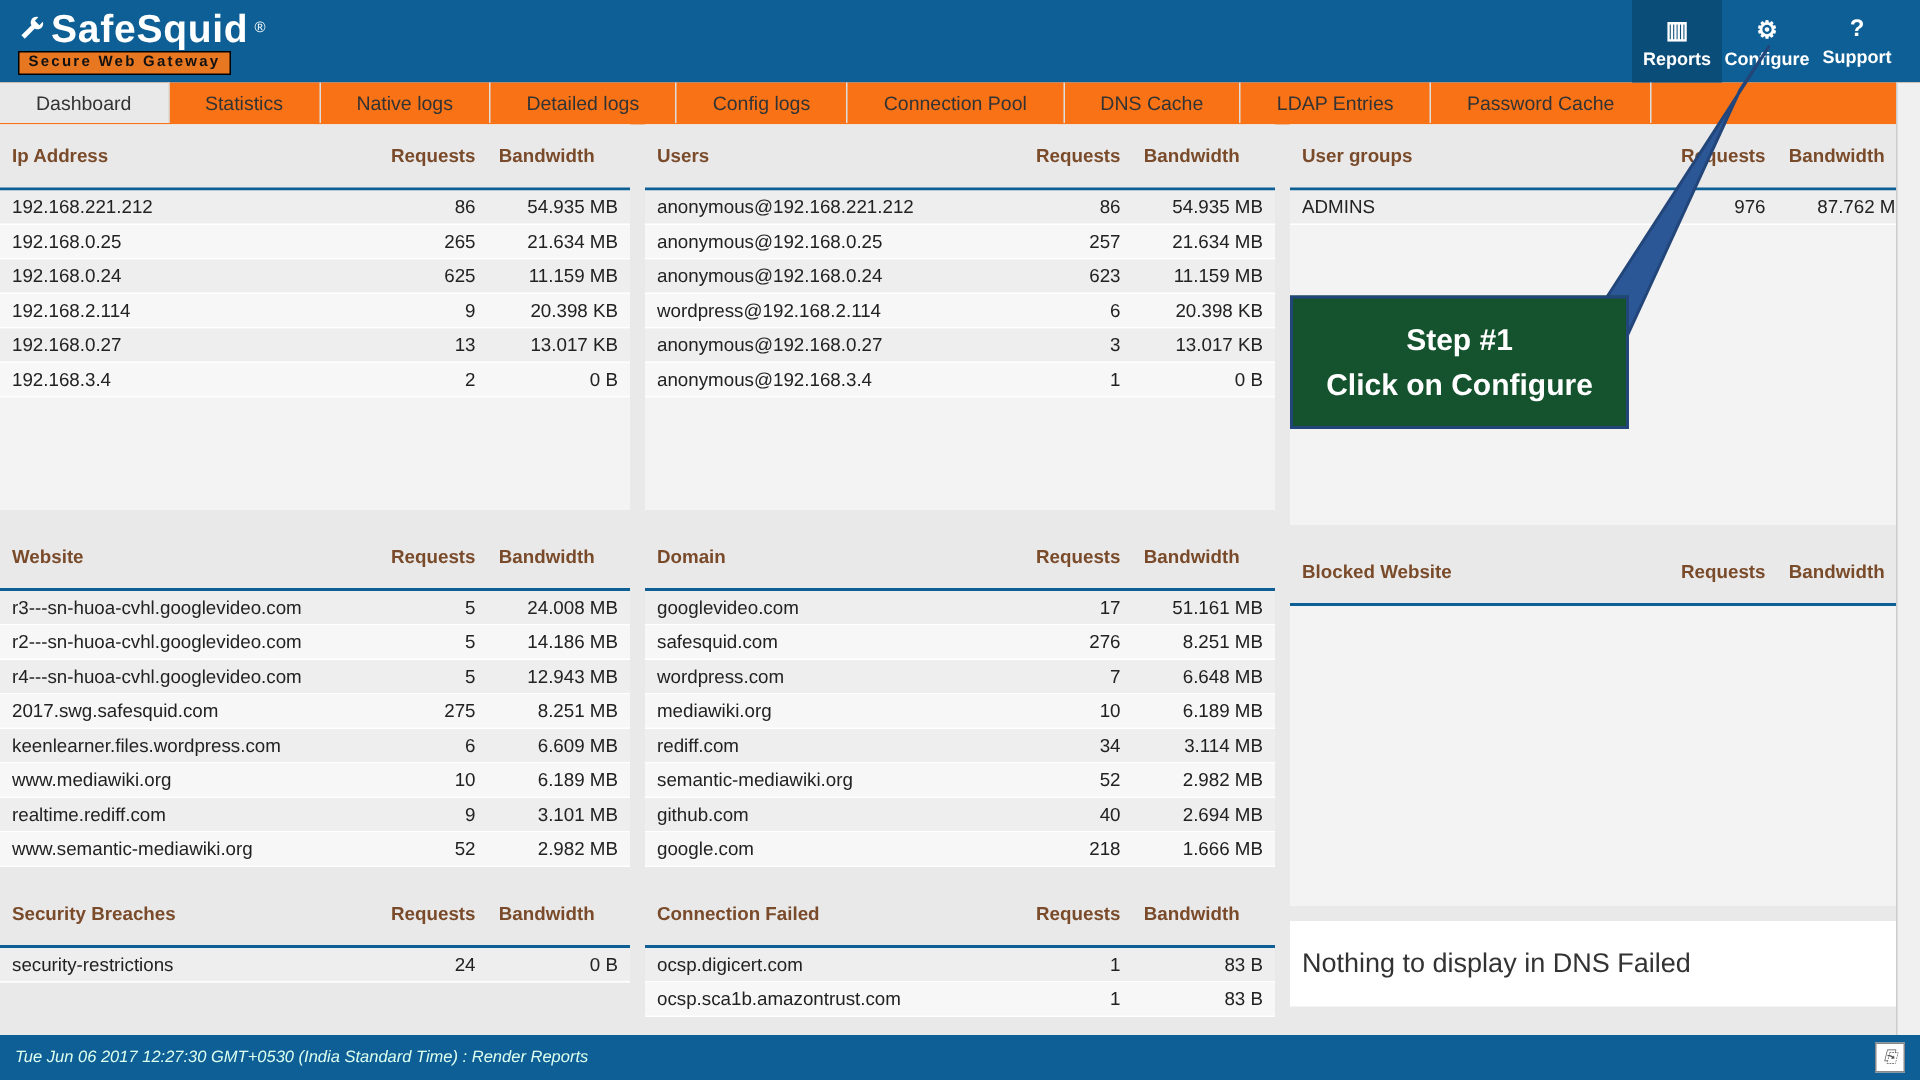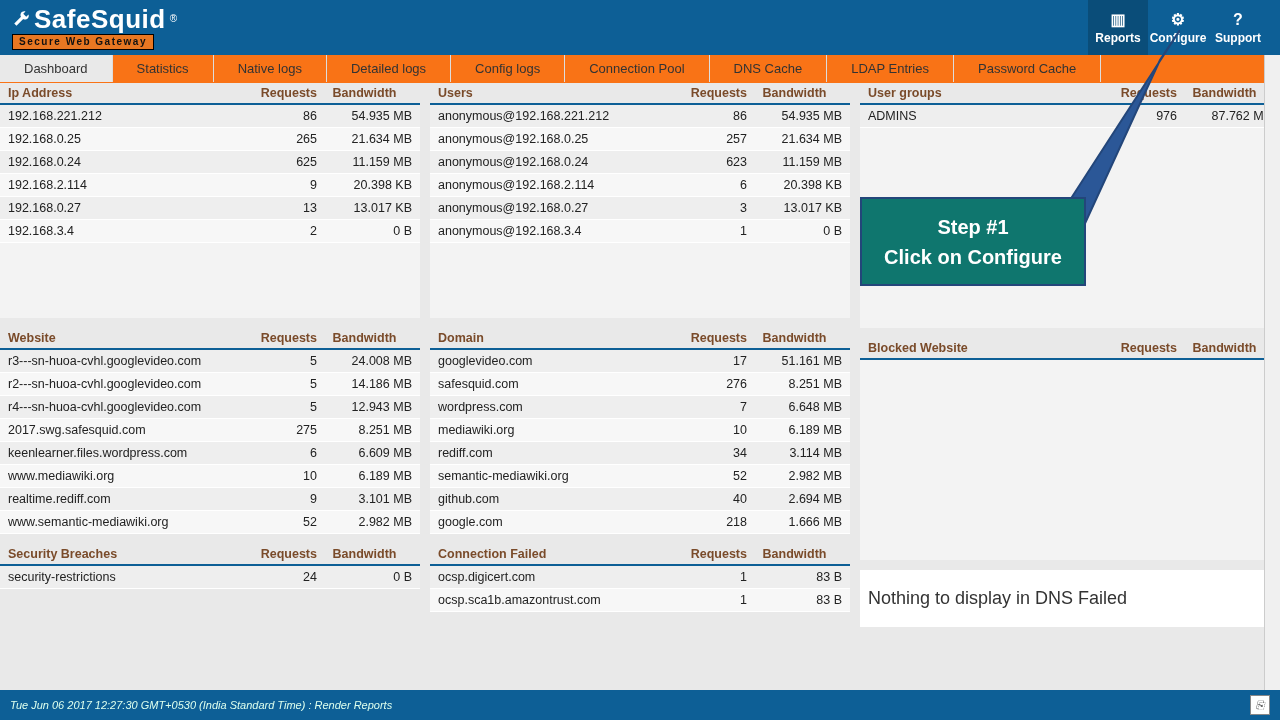--- a/index.html
+++ b/index.html
@@ -12,31 +12,31 @@
   .topright{display:flex;gap:0;height:100%}
   .topbtn{display:flex;flex-direction:column;align-items:center;justify-content:center;width:60px;font-size:12px;font-weight:600;cursor:pointer;color:#fff}
   .topbtn.active{background:#0a4d79}
   .topbtn .ic{font-size:16px;margin-bottom:2px}
   .tabs{background:#f97316;border-bottom:1px solid #f97316;display:flex}
   .tab{padding:6px 24px;font-size:13px;border-right:1px solid #ddd;cursor:pointer;color:#333}
   .tab.active{background:#e9e9e9;font-weight:400}
   .content{display:flex;gap:10px;padding:0;background:#e9e9e9;height:613px}
   .col{flex:1;display:flex;flex-direction:column;gap:0}
   .panel{background:#f3f3f3;margin-bottom:10px}
-  .phead{display:flex;padding:3px 8px;font-size:12.5px;font-weight:600;color:#7a4b2a;border-bottom:2px solid #0d5f96;background:#e9e9e9}
+  .phead{display:flex;padding:14px 8px;font-size:12.5px;font-weight:600;color:#7a4b2a;border-bottom:2px solid #0d5f96;background:#e9e9e9}
   .phead .c1{flex:1} .phead .c2{width:80px;text-align:right} .phead .c3{width:95px;text-align:center}
   .row{display:flex;padding:4px 8px;font-size:12.5px;color:#222;border-bottom:1px solid #fff}
   .row:nth-child(even){background:#eee}
   .row:nth-child(odd){background:#f7f7f7}
   .row .c1{flex:1;overflow:hidden;text-overflow:ellipsis;white-space:nowrap} .row .c2{width:80px;text-align:right} .row .c3{width:95px;text-align:right}
   .empty-msg{padding:18px 8px;font-size:18px;color:#333;background:#fff}
   .footer{position:absolute;bottom:0;left:0;right:0;background:#0d5f96;color:#dfe;font-size:11px;font-style:italic;padding:5px 10px;height:20px;display:flex;align-items:center;justify-content:space-between}
   .footer-ic{width:18px;height:18px;background:#fff;border:1px solid #888;display:flex;align-items:center;justify-content:center;font-size:11px;color:#555}
   .scrollhint{position:absolute;right:0;top:55px;width:15px;height:635px;background:#f0f0f0;border-left:1px solid #ccc}
-  .callout{position:absolute;left:860px;top:197px;width:222px;height:85px;background:#0f766e;border:2px solid #23467a;color:#fff;display:flex;flex-direction:column;align-items:center;justify-content:center;font-size:20px;font-weight:700;line-height:1.5;z-index:40}
+  .callout{position:absolute;left:860px;top:197px;width:222px;height:85px;background:#14532d;border:2px solid #23467a;color:#fff;display:flex;flex-direction:column;align-items:center;justify-content:center;font-size:20px;font-weight:700;line-height:1.5;z-index:40}
   svg.arrow{position:absolute;left:860px;top:30px;width:320px;height:250px;z-index:39;pointer-events:none}
   .wrench{display:inline-block;width:18px;height:18px}
 </style>
 </head>
 <body>
 
 <div class="topbar">
   <div class="brand">
     <div class="brand-row">
       <span class="wrench">
@@ -193,21 +193,21 @@
           <span class="c1">anonymous@192.168.0.25</span>
           <span class="c2">257</span>
           <span class="c3">21.634 MB</span>
         </div>
         <div class="row">
           <span class="c1">anonymous@192.168.0.24</span>
           <span class="c2">623</span>
           <span class="c3">11.159 MB</span>
         </div>
         <div class="row">
-          <span class="c1">anonymous@192.168.2.114</span>
+          <span class="c1">wordpress@192.168.2.114</span>
           <span class="c2">6</span>
           <span class="c3">20.398 KB</span>
         </div>
         <div class="row">
           <span class="c1">anonymous@192.168.0.27</span>
           <span class="c2">3</span>
           <span class="c3">13.017 KB</span>
         </div>
         <div class="row">
           <span class="c1">anonymous@192.168.3.4</span>

